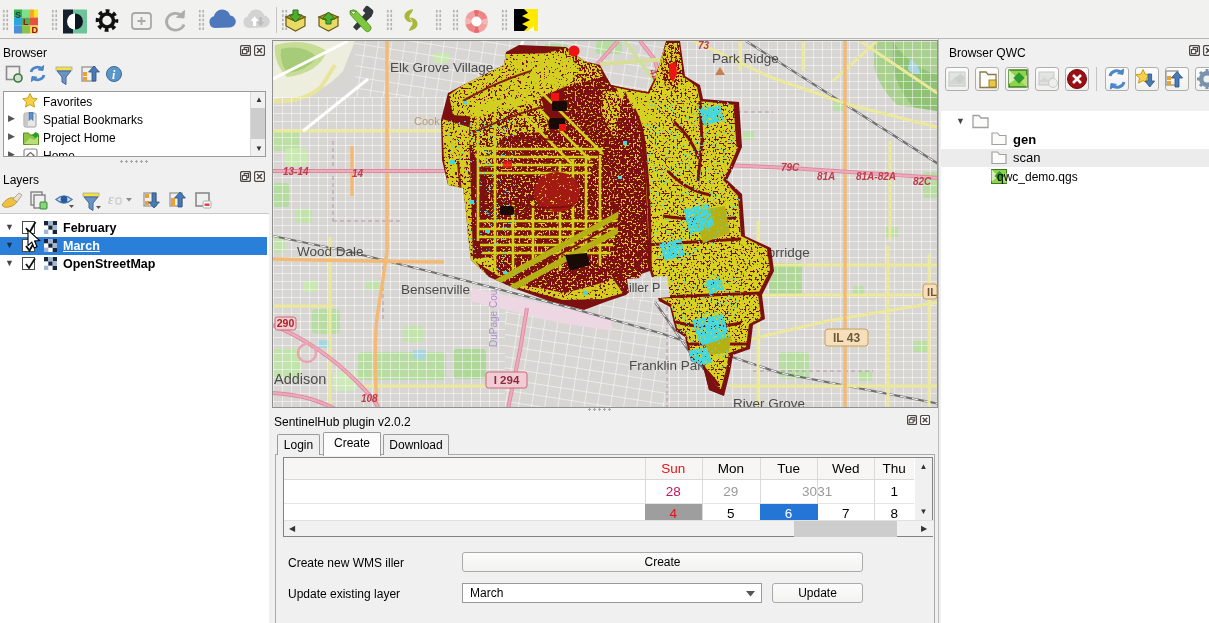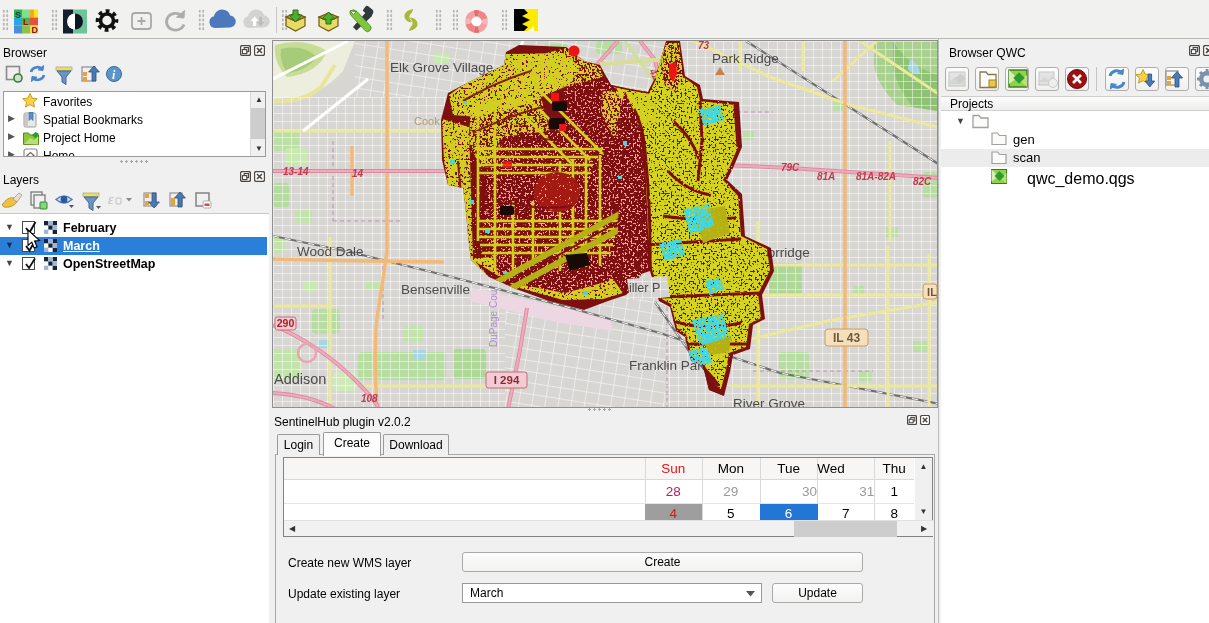--- a/index.html
+++ b/index.html
@@ -712,27 +712,27 @@
       <div class="abs" style="left:360.7px;top:0;width:1px;height:62px;background:#d9d9d9"></div>
       <div class="abs" style="left:417.8px;top:0;width:1px;height:62px;background:#d9d9d9"></div>
       <div class="abs" style="left:476.1px;top:0;width:1px;height:62px;background:#d9d9d9"></div>
       <div class="abs" style="left:533.2px;top:0;width:1px;height:62px;background:#d9d9d9"></div>
       <div class="abs" style="left:590.2px;top:0;width:1px;height:62px;background:#d9d9d9"></div>
       <div class="abs" style="left:0;top:45px;width:630px;height:1px;background:#e4e4e4"></div>
 
       <div class="abs" style="left:360.7px;top:3px;width:57px;text-align:center;font-size:13.5px;color:#e01414">Sun</div>
       <div class="abs" style="left:417.8px;top:3px;width:58px;text-align:center;font-size:13.5px">Mon</div>
       <div class="abs" style="left:476.1px;top:3px;width:57px;text-align:center;font-size:13.5px">Tue</div>
-      <div class="abs" style="left:533.2px;top:3px;width:57px;text-align:left;font-size:13.5px">Wed</div>
+      <div class="abs" style="left:533.2px;top:3px;width:57px;text-align:center;font-size:13.5px">Wed</div>
       <div class="abs" style="left:590.2px;top:3px;width:40px;text-align:center;font-size:13.5px">Thu</div>
 
       <div class="abs" style="left:360.7px;top:26px;width:57px;text-align:center;font-size:13.5px;color:#be185d">28</div>
       <div class="abs" style="left:417.8px;top:26px;width:58px;text-align:center;font-size:13.5px;color:#9a9a9a">29</div>
       <div class="abs" style="left:476.1px;top:26px;width:57px;text-align:right;font-size:13.5px;color:#9a9a9a">30</div>
-      <div class="abs" style="left:533.2px;top:26px;width:57px;text-align:right;font-size:13.5px;color:#9a9a9a">31</div>
+      <div class="abs" style="left:533.2px;top:26px;width:57px;text-align:left;font-size:13.5px;color:#9a9a9a">31</div>
       <div class="abs" style="left:590.2px;top:26px;width:40px;text-align:center;font-size:13.5px;color:#000">1</div>
 
       <div class="abs" style="left:360.7px;top:46px;width:57.5px;height:16px;background:#9e9e9e"></div>
       <div class="abs" style="left:476.1px;top:46px;width:57.5px;height:16px;background:#2375d6"></div>
       <div class="abs" style="left:360.7px;top:48px;width:57px;text-align:center;font-size:13.5px;color:#e01414">4</div>
       <div class="abs" style="left:417.8px;top:48px;width:58px;text-align:center;font-size:13.5px">5</div>
       <div class="abs" style="left:476.1px;top:48px;width:57px;text-align:center;font-size:13.5px;color:#fff">6</div>
       <div class="abs" style="left:533.2px;top:48px;width:57px;text-align:center;font-size:13.5px">7</div>
       <div class="abs" style="left:590.2px;top:48px;width:40px;text-align:center;font-size:13.5px">8</div>
 
@@ -740,21 +740,21 @@
         <div class="abs" style="left:0;top:0;width:17px;height:17px;font-size:8px;color:#333;text-align:center;line-height:17px">▲</div>
         <div class="abs" style="left:0;top:45px;width:17px;height:17px;font-size:8px;color:#333;text-align:center;line-height:17px">▼</div>
       </div>
 
       <div class="abs" style="left:0;top:62px;width:650px;height:16px;background:#f1f1f1;border-top:1px solid #e0e0e0">
         <div class="abs" style="left:0;top:0;width:16px;height:16px;font-size:8px;color:#333;text-align:center;line-height:16px">◀</div>
         <div class="abs" style="left:632px;top:0;width:16px;height:16px;font-size:8px;color:#333;text-align:center;line-height:16px">▶</div>
         <div class="abs" style="left:510px;top:0;width:103px;height:16px;background:#cdcdcd"></div>
       </div>
     </div>
-    <div class="abs" style="left:19px;top:146px;font-size:12px">Create new WMS layer</div>
+    <div class="abs" style="left:19px;top:146px;font-size:12px">Create new WMS iller</div>
     <div class="abs" style="left:193px;top:142px;width:401px;height:20px;border:1px solid #aaa;border-radius:3px;background:linear-gradient(#fcfcfc,#f2f2f1);text-align:center;font-size:12px;padding-top:2px">Create</div>
     <div class="abs" style="left:19px;top:177px;font-size:12px">Update existing layer</div>
     <div class="abs" style="left:193px;top:173px;width:300px;height:20px;border:1px solid #999;background:#fff;font-size:12px;padding:2px 0 0 7px">March
       <svg class="abs" style="right:6px;top:7px" width="9" height="6" viewBox="0 0 9 6">
           <path d="M0,0 h9 l-4.5,5.5 z" fill="#555"></path>
         </svg>
     </div>
     <div class="abs" style="left:503px;top:173px;width:91px;height:20px;border:1px solid #aaa;border-radius:3px;background:linear-gradient(#fcfcfc,#f2f2f1);text-align:center;font-size:12px;padding-top:2px">Update</div>
   </div>
   <div id="rightcol" class="abs">
@@ -831,37 +831,36 @@
       <g transform="translate(262,12)">
         <g fill="#7a93ad">
           <circle r="8"></circle>
           <g stroke="#7a93ad" stroke-width="3">
             <path d="M0,-10 v4 M0,10 v-4 M-10,0 h4 M10,0 h-4 M-7,-7 l2.8,2.8 M7,7 l-2.8,-2.8 M-7,7 l2.8,-2.8 M7,-7 l-2.8,2.8"></path>
           </g>
           <circle r="3.6" fill="#f0f0ef"></circle>
         </g>
       </g>
     </svg>
-    <div id="projhdr">Projects</div>
     <div id="projtree">
       <div class="abs" style="left:0;top:38px;width:269px;height:18px;background:#ececec"></div>
       <span class="abs" style="left:15px;top:5px;font-size:9px;color:#444">▼</span>
       <svg class="abs" style="left:31px;top:3px" width="17" height="15" viewBox="0 0 17 15">
           <path d="M1,1.5 h6 l2,2.5 h7 v9.5 h-15 z" fill="#fbfbfa" stroke="#a0a0a0" stroke-width="1.3"></path>
         </svg>
       <svg class="abs" style="left:50px;top:21px" width="16" height="14" viewBox="0 0 16 14">
           <path d="M1,1 h5.5 l2,2.5 h6.5 v9 h-14 z" fill="#fbfbfa" stroke="#a0a0a0" stroke-width="1.2"></path>
         </svg>
-      <span class="abs" style="left:72px;top:21px;font-size:13px;font-weight:normal">gen</span>
+      <span class="abs" style="left:72px;top:21px;font-size:13px;font-weight:bold">gen</span>
       <svg class="abs" style="left:50px;top:40px" width="16" height="14" viewBox="0 0 16 14">
           <path d="M1,1 h5.5 l2,2.5 h6.5 v9 h-14 z" fill="#fbfbfa" stroke="#a0a0a0" stroke-width="1.2"></path>
         </svg>
       <span class="abs" style="left:72px;top:39px;font-size:13px;font-weight:normal">scan</span>
       <svg class="abs" style="left:50px;top:58px" width="16" height="15" viewBox="0 0 16 15">
           <rect x="0.5" y="0.5" width="15" height="14" fill="#8ed44a" stroke="#3a7a1a"></rect>
           <path d="M0.5,0.5 l7,7 l-7,5 z" fill="#d8edb8"></path>
           <path d="M15.5,14.5 l-7,-6 l7,-4.5 z" fill="#b8e07a"></path>
           <rect x="5" y="3.5" width="7" height="7" transform="rotate(45 8.5 7)" fill="#2e9a2e"></rect>
         </svg>
-      <span class="abs" style="left:86px;top:59px;font-size:16px">qwc_demo.qgs</span>
+      <span class="abs" style="left:56px;top:59px;font-size:12px">qwc_demo.qgs</span>
     </div>
   </div>
 </div>
 
 </body></html>

